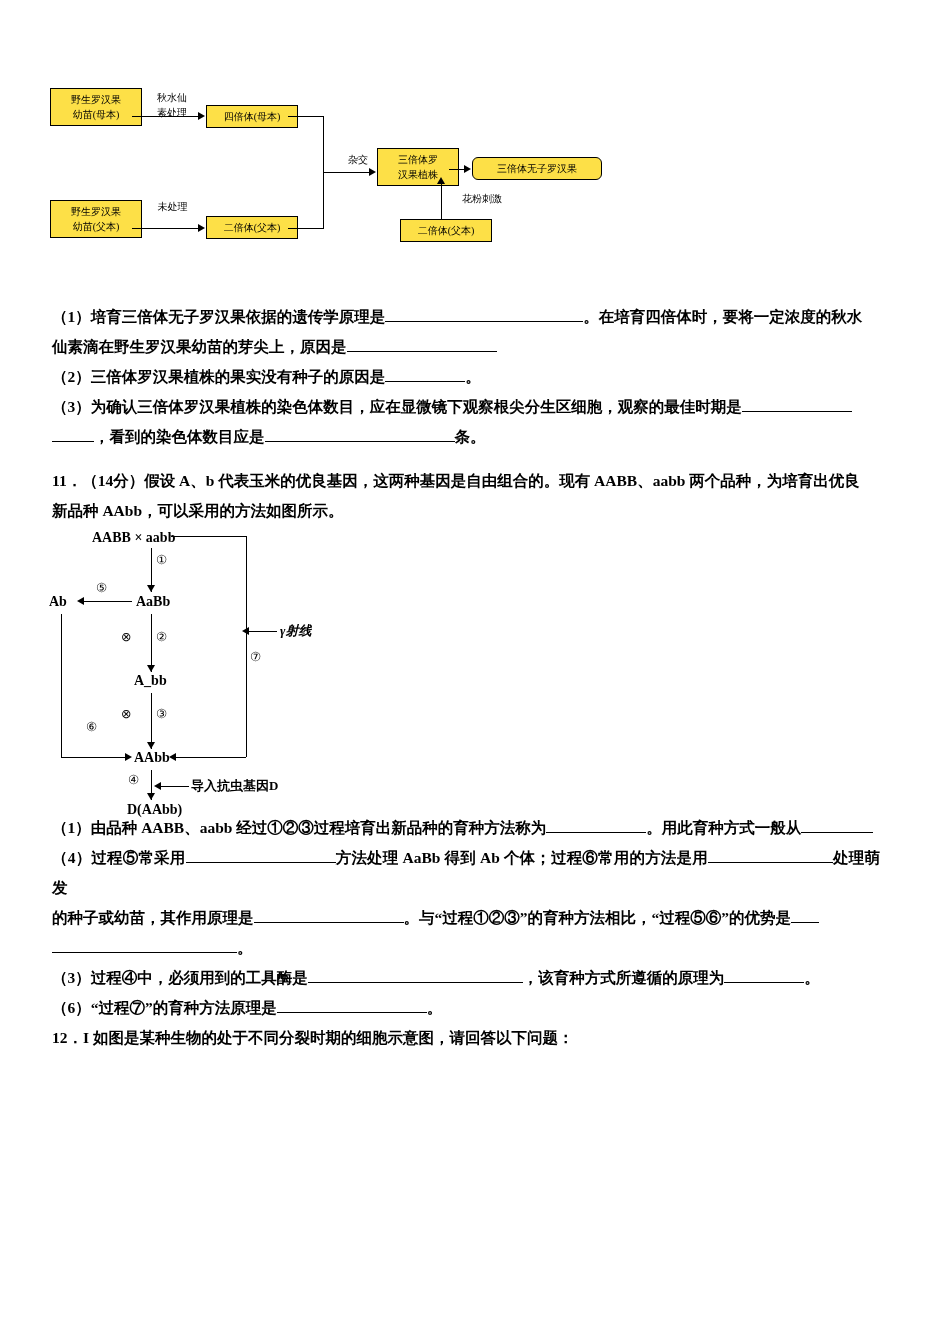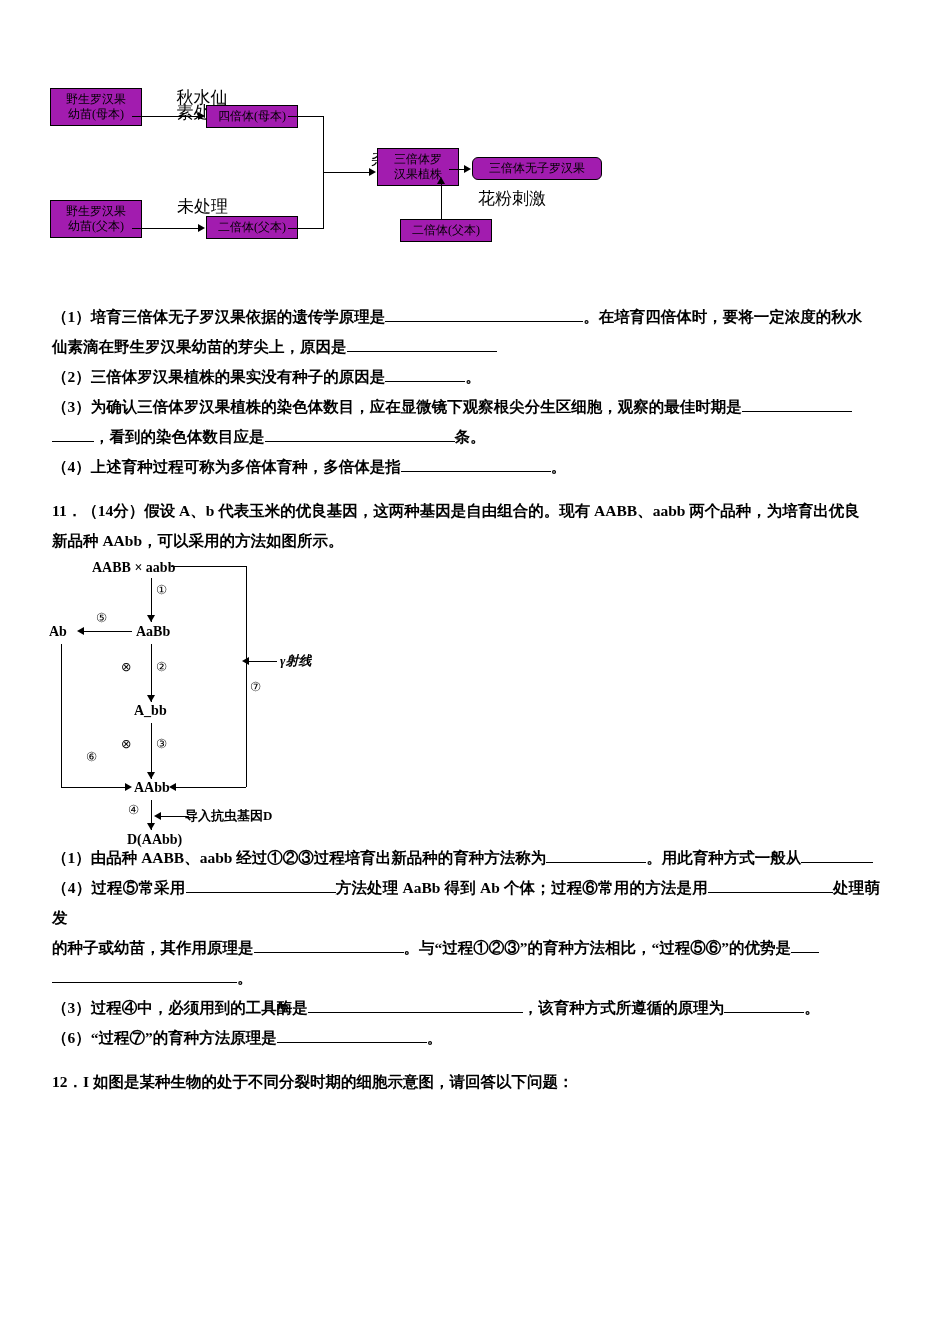--- a/index.html
+++ b/index.html
@@ -40,36 +40,35 @@
 
   
   #diagram1 {
     position: relative;
     height: 200px;
     margin: 0;
   }
   #diagram1 .box {
     position: absolute;
     border: 1px solid #000;
-    font-size: 12px;
+    font-size: 10px;
     line-height: 15px;
     text-align: center;
     padding: 3px 4px;
-    background: #a21caf;
+    background: #fde047;
     white-space: nowrap;
     font-family: "Liberation Serif", serif;
   }
   #diagram1 .lbl {
     position: absolute;
-    font-size: 17px;
+    font-size: 10px;
     line-height: 15px;
     text-align: center;
     white-space: nowrap;
     background: #fff;
-    padding-left: 30px;
   }
   .hline { position: absolute; height: 0; border-top: 1px solid #000; }
   .vline { position: absolute; width: 0; border-left: 1px solid #000; }
   .arrow-r {
     position: absolute;
     width: 0; height: 0;
     border-top: 4px solid transparent;
     border-bottom: 4px solid transparent;
     border-left: 7px solid #000;
   }
@@ -206,23 +205,20 @@
     </p>
     <p class="para">
       <span>（2）三倍体罗汉果植株的果实没有种子的原因是</span><span class="blank" style="width:80px;"></span><span>。</span>
     </p>
     <p class="para">
       <span>（3）为确认三倍体罗汉果植株的染色体数目，应在显微镜下观察根尖分生区细胞，观察的最佳时期是</span><span class="blank" style="width:110px;"></span>
     </p>
     <p class="para">
       <span class="blank" style="width:42px;"></span><span>，看到的染色体数目应是</span><span class="blank" style="width:190px;"></span><span>条。</span>
     </p>
-    <p class="para">
-      <span>（4）上述育种过程可称为多倍体育种，多倍体是指</span><span class="blank" style="width:150px;"></span><span>。</span>
-    </p>
   </div>
 
   <div style="margin-top:14px;">
     <p class="para">11．（14分）假设 A、b 代表玉米的优良基因，这两种基因是自由组合的。现有 AABB、aabb 两个品种，为培育出优良</p>
     <p class="para">新品种 AAbb，可以采用的方法如图所示。</p>
   </div>
 
   <div id="diagram2" style="margin-top:4px;">
 
     <div class="gtxt" style="left:88px; top:0px;">AABB ×  aabb</div>
@@ -245,21 +241,21 @@
     <div class="cross" style="left:117px; top:177px;">⊗</div>
     <div class="snum" style="left:152px; top:177px;">③</div>
 
     <div class="gtxt" style="left:130px; top:220px;">AAbb</div>
 
     <div class="vline" style="left:147px; top:240px; height:30px;"></div>
     <div class="arrow-d" style="left:143px; top:263px;"></div>
     <div class="snum" style="left:124px; top:243px;">④</div>
     <div class="hline" style="left:155px; top:256px; width:30px;"></div>
     <div class="arrow-l" style="left:150px; top:252px;"></div>
-    <div class="gtxt" style="left:181px; top:248px; font-size:13px;">导入抗虫基因D</div>
+    <div class="gtxt" style="left:187px; top:248px; font-size:13px;">导入抗虫基因D</div>
 
     <div class="gtxt" style="left:123px; top:272px;">D(AAbb)</div>
 
     <div class="hline" style="left:78px; top:71px; width:50px;"></div>
     <div class="arrow-l" style="left:73px; top:67px;"></div>
     <div class="snum" style="left:92px; top:51px;">⑤</div>
     <div class="gtxt" style="left:45px; top:64px;">Ab</div>
 
     <div class="vline" style="left:57px; top:84px; height:143px;"></div>
     <div class="hline" style="left:57px; top:227px; width:68px;"></div>
@@ -291,17 +287,17 @@
       <span class="blank" style="width:185px;"></span><span>。</span>
     </p>
     <p class="para">
       <span>（3）过程④中，必须用到的工具酶是</span><span class="blank" style="width:215px;"></span><span>，该育种方式所遵循的原理为</span><span class="blank" style="width:80px;"></span><span>。</span>
     </p>
     <p class="para">
       <span>（6）“过程⑦”的育种方法原理是</span><span class="blank" style="width:150px;"></span><span>。</span>
     </p>
   </div>
 
-  <div style="margin-top:14px;">
+  <div style="">
     <p class="para">12．I 如图是某种生物的处于不同分裂时期的细胞示意图，请回答以下问题：</p>
   </div>
 
 </div>
 
 </body></html>

